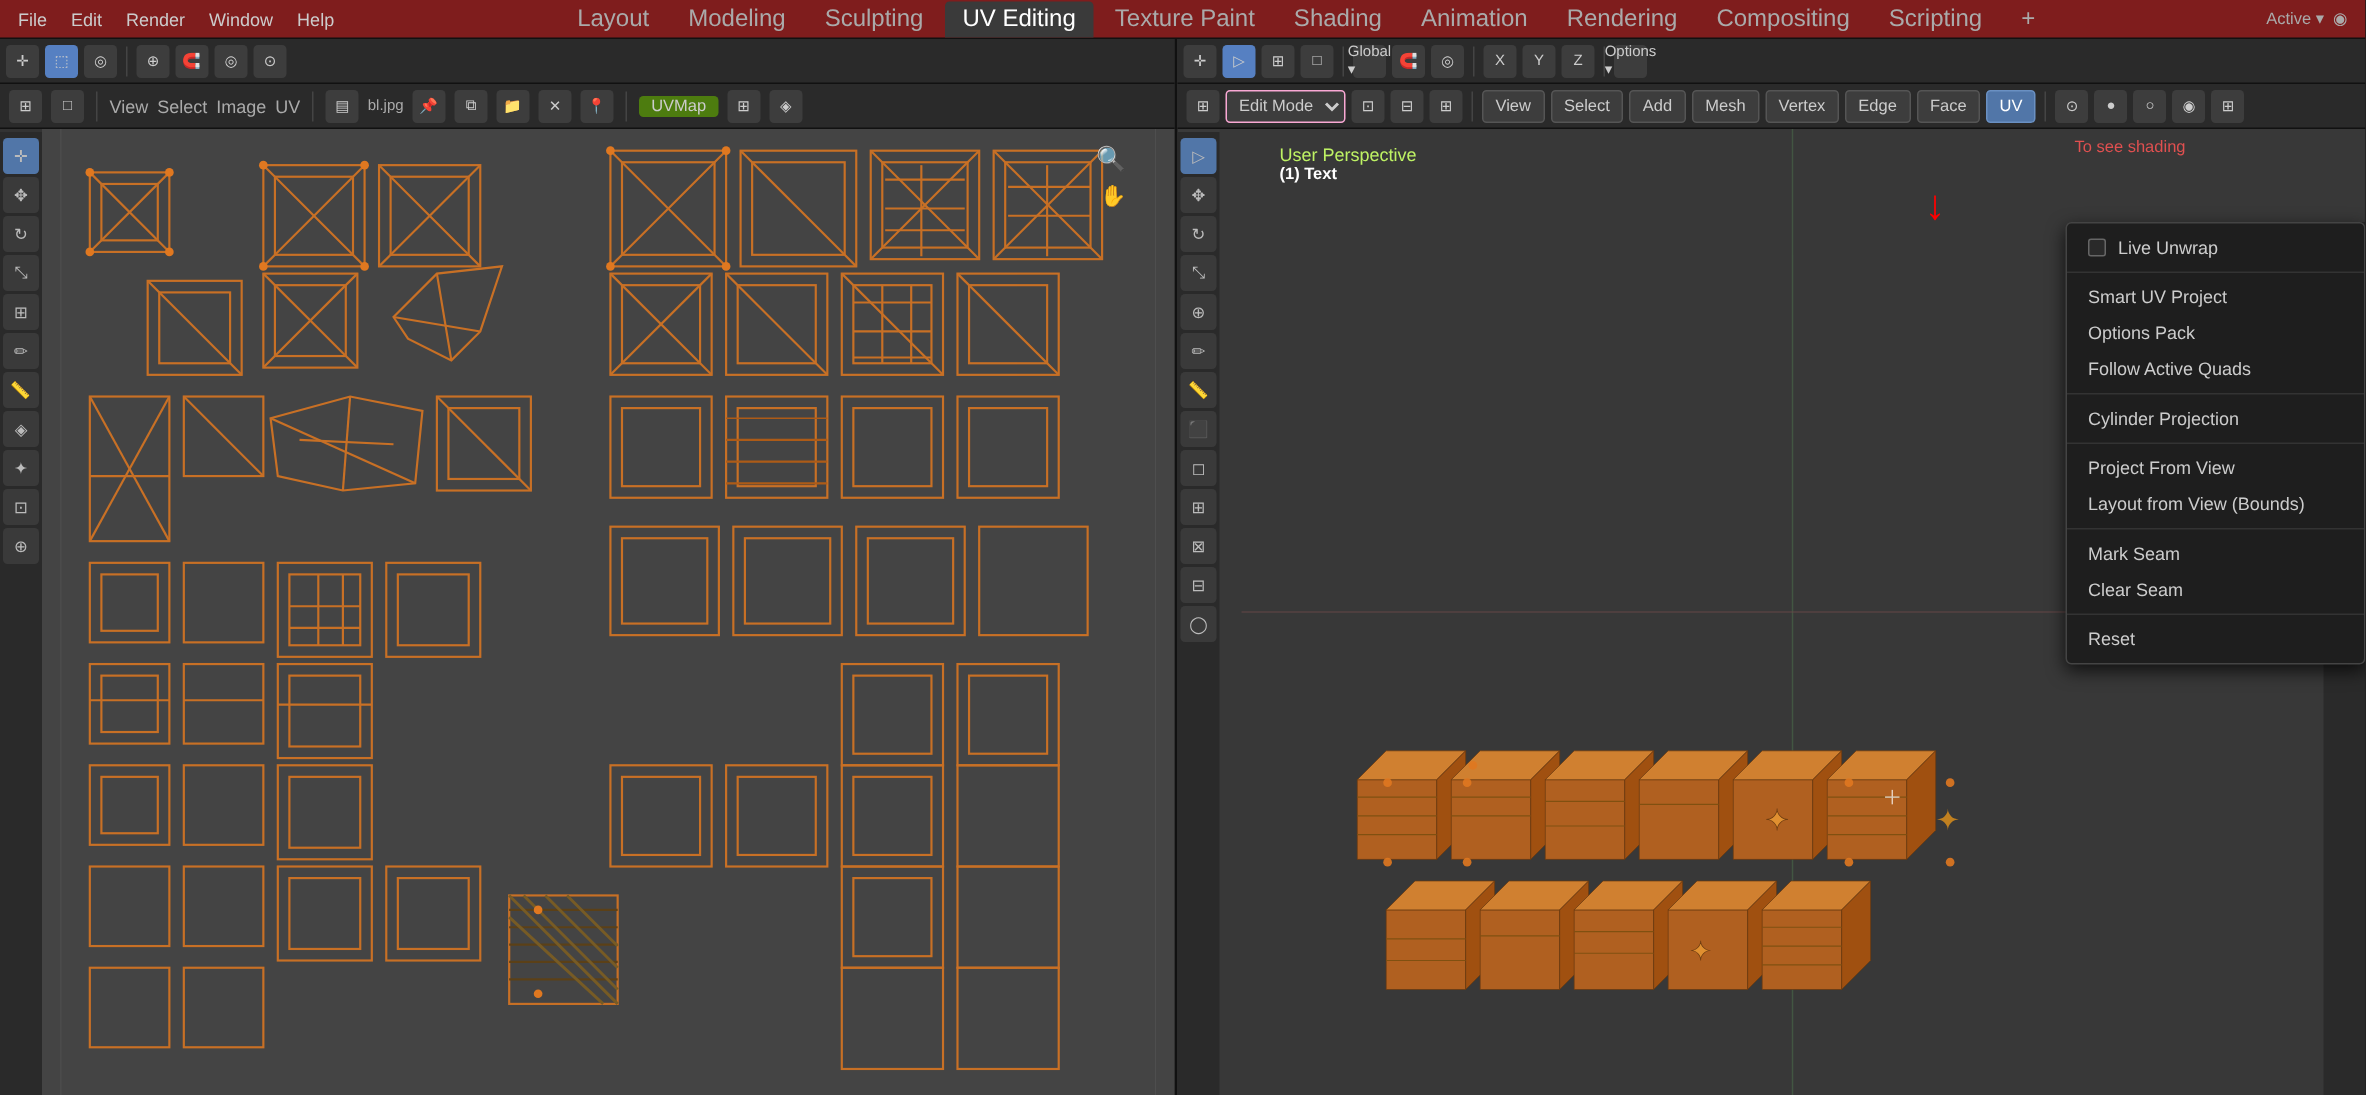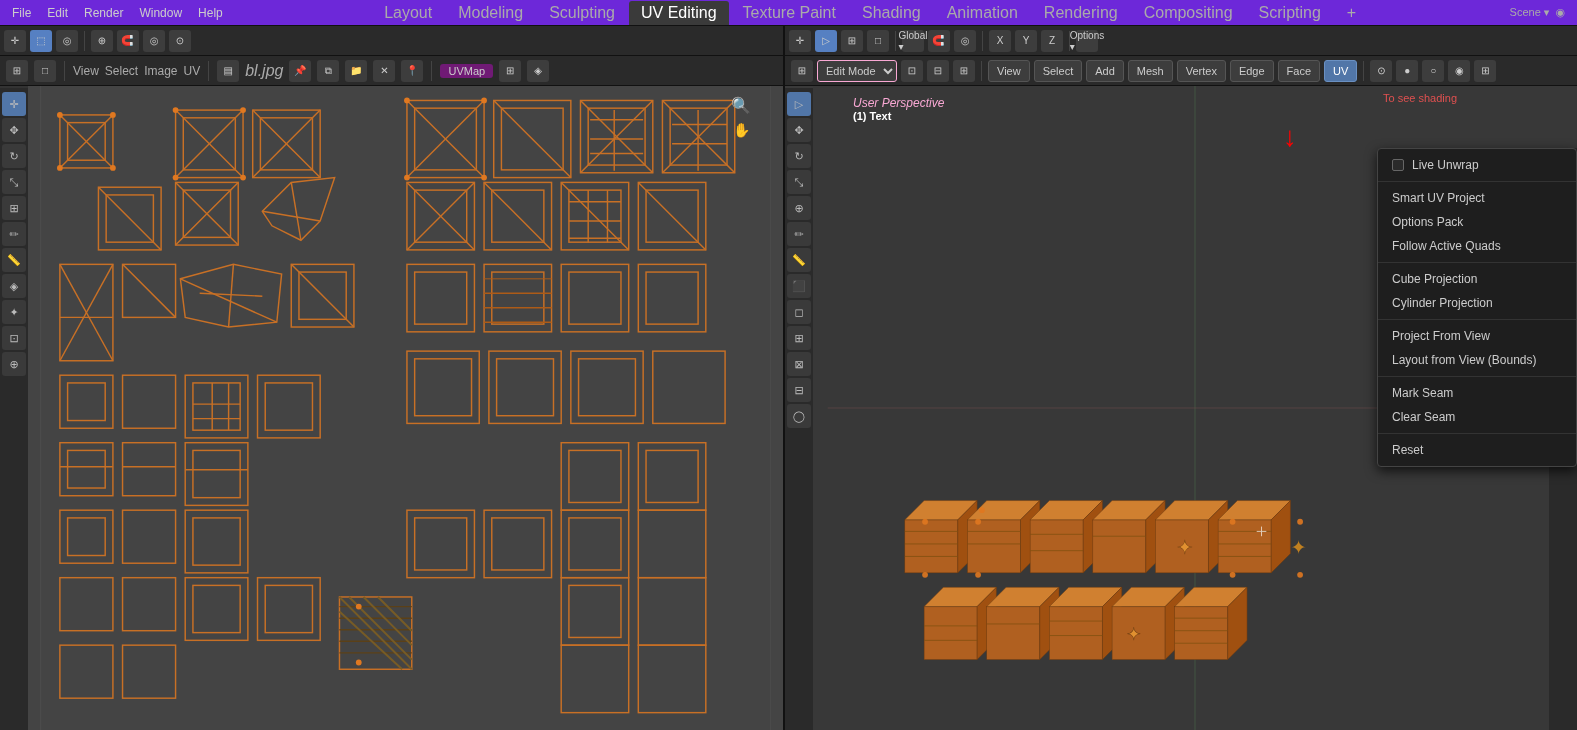--- a/index.html
+++ b/index.html
@@ -10,21 +10,21 @@
       font-family: 'Segoe UI', Arial, sans-serif;
       font-size: 12px;
       color: #ccc;
       overflow: hidden;
       position: relative;
     }
 
     
     .top-menubar {
       height: 26px;
-      background: #6d28d9;
+      background: #7f1d1d;
       display: flex;
       align-items: center;
       border-bottom: 1px solid #111;
       padding: 0 4px;
       position: relative;
       z-index: 100;
     }
     .top-menubar .menu-item {
       padding: 2px 8px;
       color: #ccc;
@@ -356,21 +356,21 @@
     <div class="workspace-tab">Texture Paint</div>
     <div class="workspace-tab">Shading</div>
     <div class="workspace-tab">Animation</div>
     <div class="workspace-tab">Rendering</div>
     <div class="workspace-tab">Compositing</div>
     <div class="workspace-tab">Scripting</div>
     <div class="workspace-tab">+</div>
   </div>
 
   <div class="top-right-icons">
-    <span style="color:#aaa;font-size:11px;">Scene ▾</span>
+    <span style="color:#aaa;font-size:11px;">Active ▾</span>
     <span style="color:#aaa;font-size:11px;">◉</span>
   </div>
 </div>
 
 <div class="main-layout">
 
   <div class="uv-panel">
 
     <div class="uv-toolbar">
       <div class="toolbar-btn">✛</div>
@@ -386,28 +386,28 @@
     <div class="uv-header">
       <span class="toolbar-btn">⊞</span>
       <span class="toolbar-btn">□</span>
       <div class="toolbar-sep"></div>
       <span class="header-label">View</span>
       <span class="header-label">Select</span>
       <span class="header-label">Image</span>
       <span class="header-label">UV</span>
       <div class="toolbar-sep"></div>
       <div class="toolbar-btn">▤</div>
-      <span style="font-size:16px;color:#aaa;font-style:italic;">bl.jpg</span>
+      <span style="font-size:10px;color:#aaa;">bl.jpg</span>
       <div class="toolbar-btn">📌</div>
       <div class="toolbar-btn">⧉</div>
       <div class="toolbar-btn">📁</div>
       <div class="toolbar-btn">✕</div>
       <div class="toolbar-btn">📍</div>
       <div class="toolbar-sep"></div>
-      <span style="font-size:11px;color:#ccc;background:#701a75;padding:1px 8px;border-radius:3px;">UVMap</span>
+      <span style="font-size:11px;color:#ccc;background:#4d7c0f;padding:1px 8px;border-radius:3px;">UVMap</span>
       <div class="toolbar-btn">⊞</div>
       <div class="toolbar-btn">◈</div>
     </div>
 
     <div class="uv-side-tools">
       <div class="side-tool-btn active">✛</div>
       <div class="side-tool-btn">✥</div>
       <div class="side-tool-btn">↻</div>
       <div class="side-tool-btn">⤡</div>
       <div class="side-tool-btn">⊞</div>
@@ -721,21 +721,21 @@
       <div class="side-tool-btn">◻</div>
       <div class="side-tool-btn">⊞</div>
       <div class="side-tool-btn">⊠</div>
       <div class="side-tool-btn">⊟</div>
       <div class="side-tool-btn">◯</div>
     </div>
 
     <div class="viewport-canvas">
       
       <div style="position:absolute;top:10px;left:40px;z-index:10;">
-        <div style="color:#f9a8d4;font-size:12px;font-style:italic;">User Perspective</div>
+        <div style="color:#bef264;font-size:12px;">User Perspective</div>
         <div style="color:#fff;font-size:11px;font-weight:bold;">(1) Text</div>
       </div>
 
       
       <svg width="100%" height="100%" viewBox="0 0 762 668" style="background:#383838;">
 
         <line x1="381" y1="0" x2="381" y2="668" stroke="#4a6a4a" stroke-width="1" opacity="0.6"></line>
         <line x1="0" y1="334" x2="762" y2="334" stroke="#6a4a4a" stroke-width="1" opacity="0.6"></line>
 
         <g transform="translate(50, 420)">
@@ -886,23 +886,20 @@
         <div class="dropdown-item">
           <span>Smart UV Project</span>
         </div>
         <div class="dropdown-item">
           <span>Options Pack</span>
         </div>
         <div class="dropdown-item">
           <span>Follow Active Quads</span>
         </div>
         <div class="dropdown-sep"></div>
-        <div class="dropdown-item">
-          <span>Cube Projection</span>
-        </div>
         <div class="dropdown-item">
           <span>Cylinder Projection</span>
         </div>
         <div class="dropdown-sep"></div>
         <div class="dropdown-item">
           <span>Project From View</span>
         </div>
         <div class="dropdown-item">
           <span>Layout from View (Bounds)</span>
         </div>

